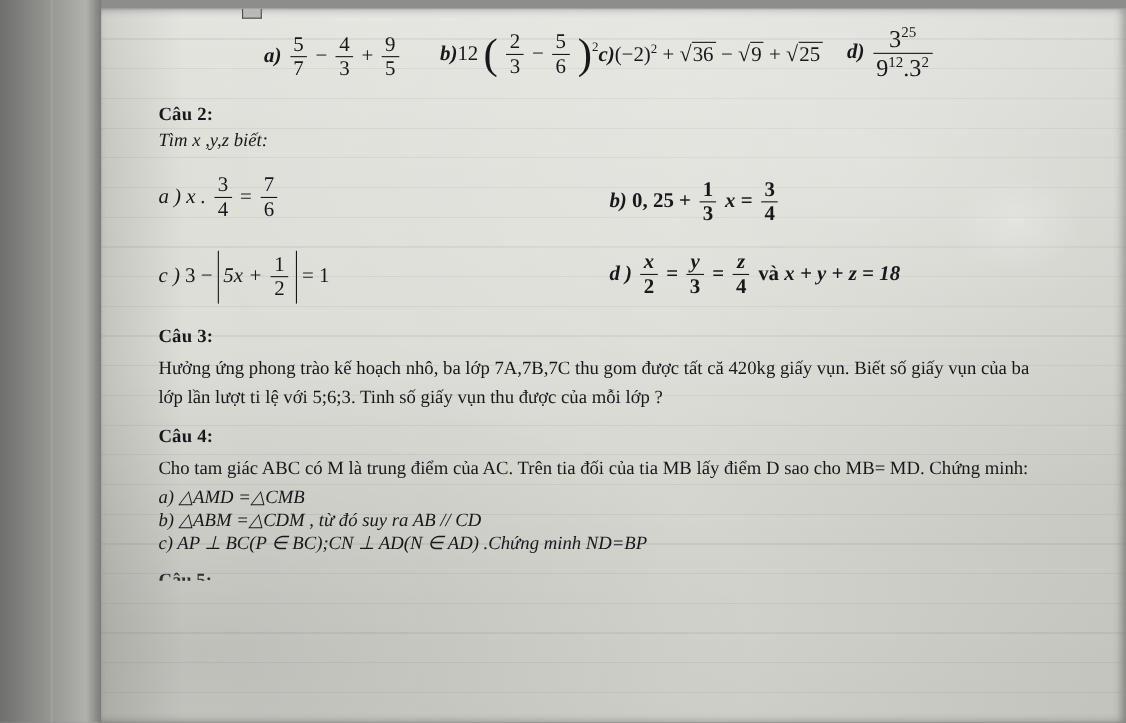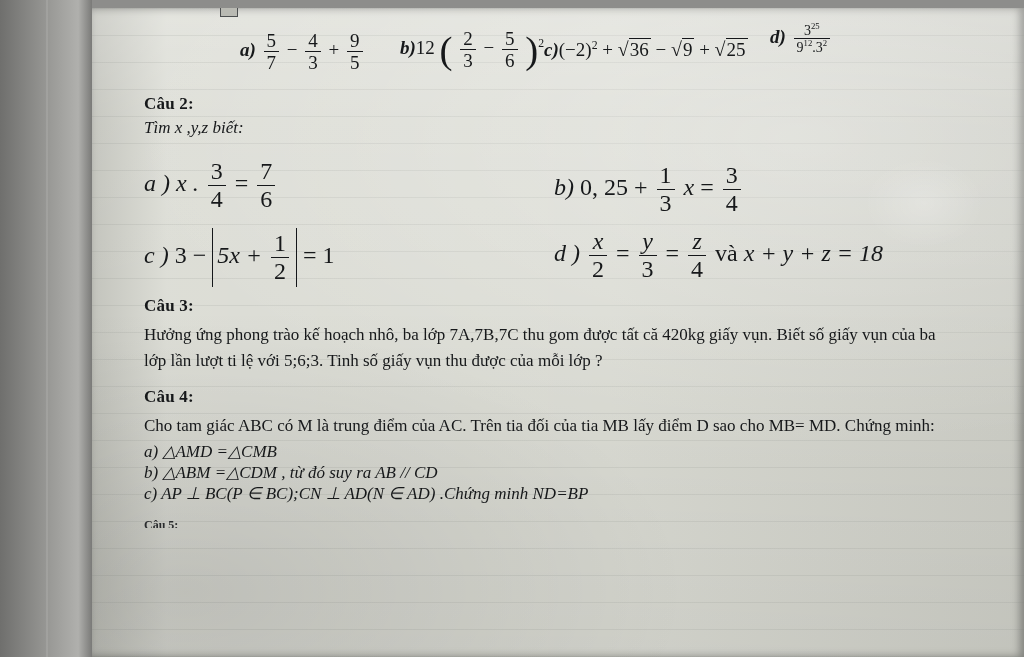--- a/index.html
+++ b/index.html
@@ -137,40 +137,40 @@
   .subheading {
     font-weight: normal;
     font-style: italic;
     font-size: 17px;
     margin: 4px 0 2px 0;
   }
 
   .eqrow {
     position: relative;
     height: 62px;
-    font-size: 24px;
+    font-size: 19px;
   }
   .eqrow > span { position: absolute; white-space: nowrap; }
   .col-left  { left: 0px;  }
-  .col-right { left: 410px; }
+  .col-right { left: 410px; font-weight: bold; }
 
   .para {
     font-size: 17px;
     line-height: 1.5;
     margin: 6px 0 2px 0;
     max-width: 800px;
   }
 
   .item {
     font-size: 17px;
     margin: 0 0 0 0;
   }
 
   .cut-row {
-    font-size: 12px;
+    font-size: 17px;
     font-weight: bold;
     margin-top: 14px;
     color: #2a2c2e;
     overflow: hidden;
     height: 10px;
   }
 
   
   .blur-patch{
     position:absolute; right: 40px; top: 150px; width: 120px; height: 90px;
@@ -232,21 +232,21 @@
           <span>+</span>
           <span class="sqrt"><span class="rad">√</span><span class="arg">36</span></span>
           <span>−</span>
           <span class="sqrt"><span class="rad">√</span><span class="arg">9</span></span>
           <span>+</span>
           <span class="sqrt"><span class="rad">√</span><span class="arg">25</span></span>
         </span>
 
         <span class="q1d">
           <span class="it b">d)</span>
-          <span class="frac" style="font-size:14px">
+          <span class="frac" style="font-size:22px">
             <span class="num"><span>3</span><span class="sup">25</span></span>
             <span class="den"><span>9</span><span class="sup">12</span><span>.</span><span>3</span><span class="sup">2</span></span>
           </span>
         </span>
       </div>
 
       <div class="heading">Câu 2:</div>
       <div class="subheading">Tìm x ,y,z biết:</div>
 
       <div class="eqrow" style="height:68px; margin-top:14px;">

